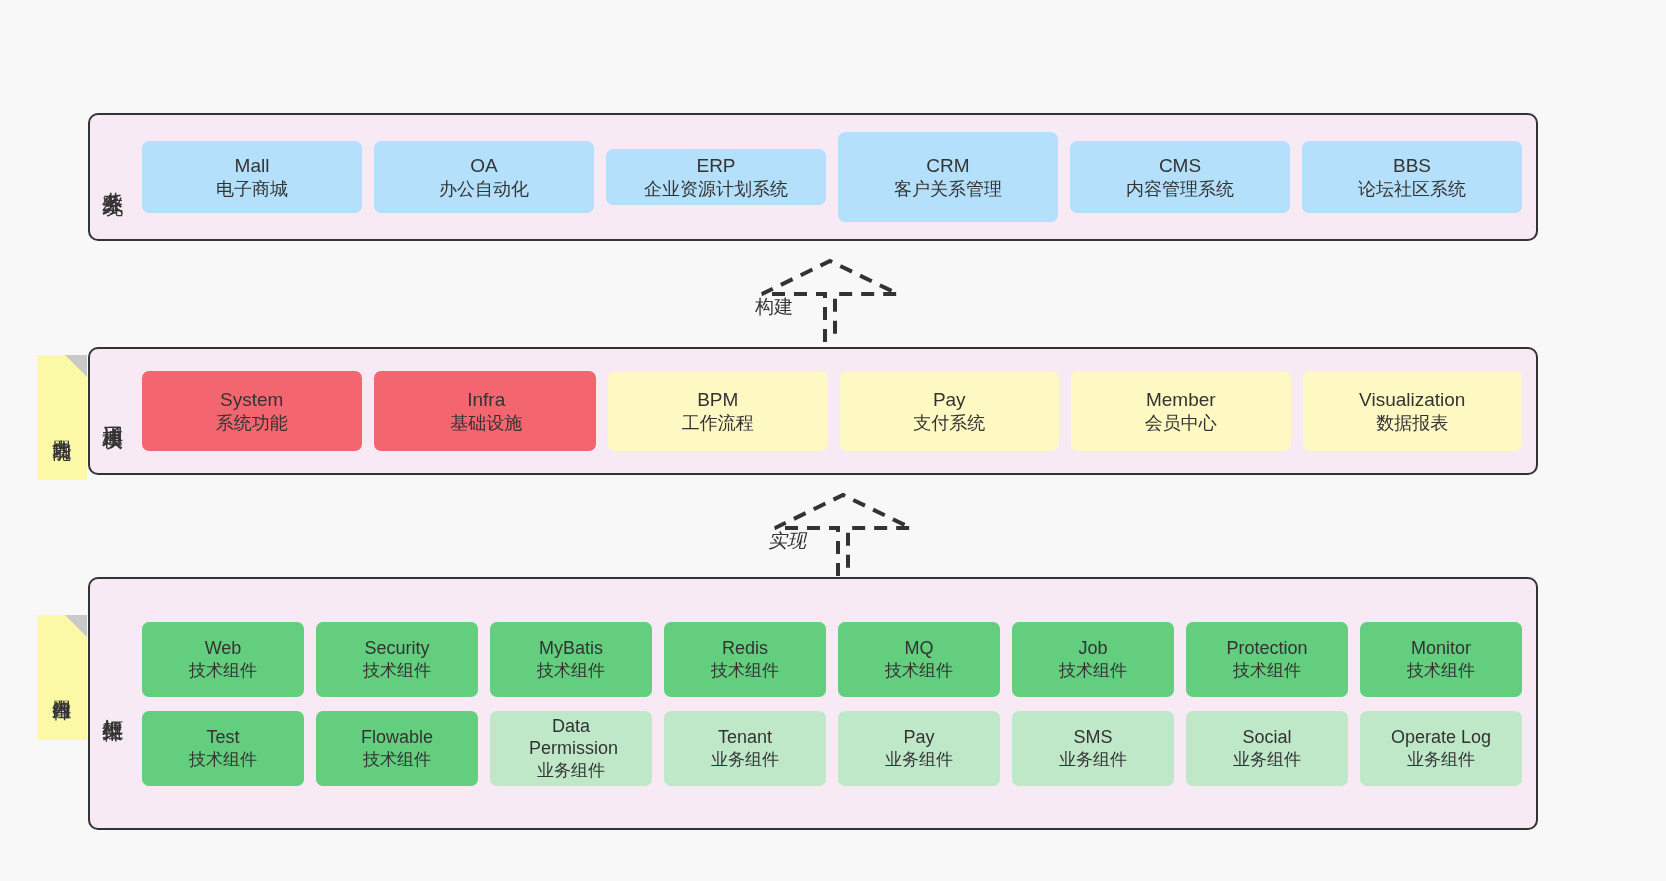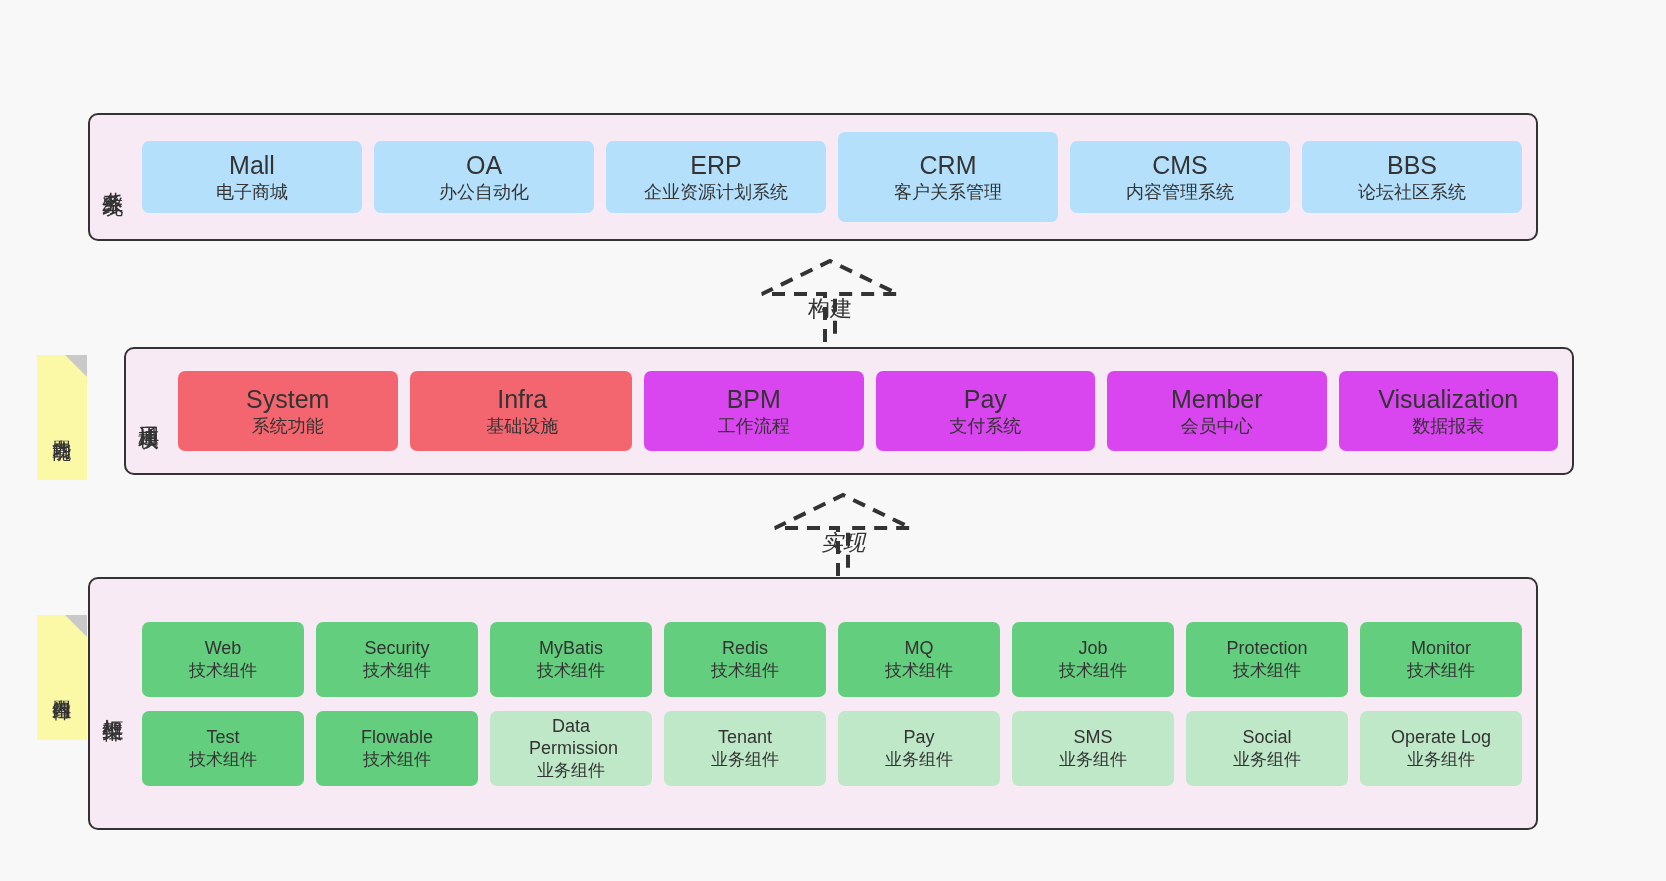--- a/index.html
+++ b/index.html
@@ -78,28 +78,28 @@
     border-radius: 7px;
     display: flex;
     flex-direction: column;
     align-items: center;
     justify-content: center;
     text-align: center;
     color: #333333;
     line-height: 1.24;
     padding: 4px 6px;
   }
-  .card .en { font-size: 25px; }
+  .card .en { font-size: 19px; }
   .card .cn { font-size: 18px; }
   .card.small .en { font-size: 18px; }
   .card.small .cn { font-size: 17px; }
 
   .card.blue   { background: #b5e0fb; }
   .card.red    { background: #f4666f; }
-  .card.pink   { background: #d946ef; }
+  .card.pink   { background: #fef9c3; }
   .card.green  { background: #63ce7d; }
   .card.mint   { background: #bfe8c8; }
 
   
   .note {
     position: absolute;
     box-sizing: border-box;
     background: #fbf8a6;
     color: #333333;
     font-size: 19px;
@@ -125,22 +125,21 @@
 
   
   .arrow {
     position: absolute;
   }
   .arrow svg { display: block; overflow: visible; }
   .arrow-label {
     position: absolute;
     left: 0;
     width: 100%;
-    text-align: center;
-    font-size: 22px;
+    font-size: 19px;
     color: #333333;
     pointer-events: none;
   }
 </style>
 </head>
 <body>
 
 <div class="canvas">
 
   <div class="band" style="left:88px; top:113px; width:1450px; height:128px;">
@@ -148,21 +147,21 @@
     <div class="band-body">
 
       <div class="card blue" style="height:72px;">
         <span class="en">Mall</span>
         <span class="cn">电子商城</span>
       </div>
       <div class="card blue" style="height:72px;">
         <span class="en">OA</span>
         <span class="cn">办公自动化</span>
       </div>
-      <div class="card blue" style="height:72px;">
+      <div class="card blue" style="height:56px;">
         <span class="en">ERP</span>
         <span class="cn">企业资源计划系统</span>
       </div>
       <div class="card blue" style="height:90px;">
         <span class="en">CRM</span>
         <span class="cn">客户关系管理</span>
       </div>
       <div class="card blue" style="height:72px;">
         <span class="en">CMS</span>
         <span class="cn">内容管理系统</span>
@@ -179,21 +178,21 @@
     <svg width="150" height="86" viewBox="0 0 150 86" fill="none">
       <path d="M70 84 L70 36 L7 36 L75 3 L143 36 L80 36 L80 84" stroke="#333333" stroke-width="4" stroke-dasharray="13 9" stroke-linecap="butt" stroke-linejoin="miter" fill="none"></path>
     </svg>
     <div class="arrow-label" style="top:36px;">构建</div>
   </div>
 
   <div class="note" style="left:37px; top:355px; width:50px; height:125px;">
     <span>内置功能</span>
   </div>
 
-  <div class="band" style="left:88px; top:347px; width:1450px; height:128px;margin-left:36px;">
+  <div class="band" style="left:88px; top:347px; width:1450px; height:128px;">
     <div class="band-label">通用模块</div>
     <div class="band-body">
 
       <div class="card red" style="height:80px;">
         <span class="en">System</span>
         <span class="cn">系统功能</span>
       </div>
       <div class="card red" style="height:80px;padding-left:9px;">
         <span class="en">Infra</span>
         <span class="cn">基础设施</span>

